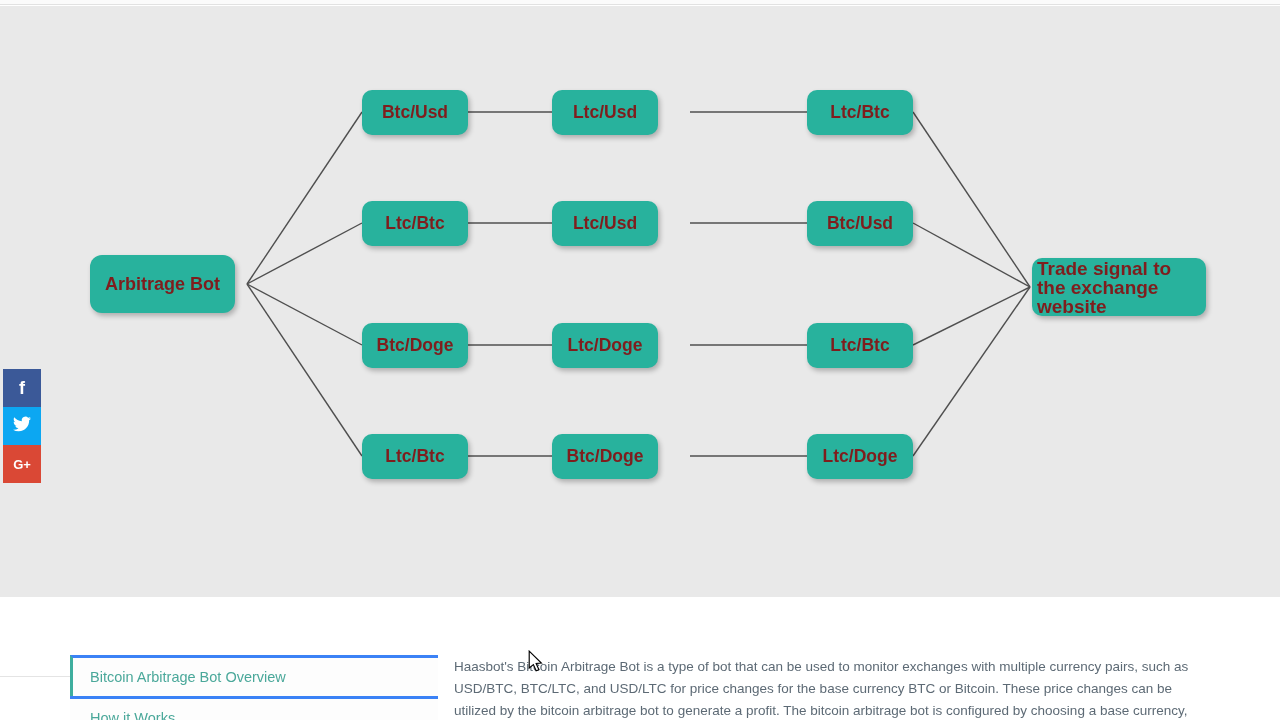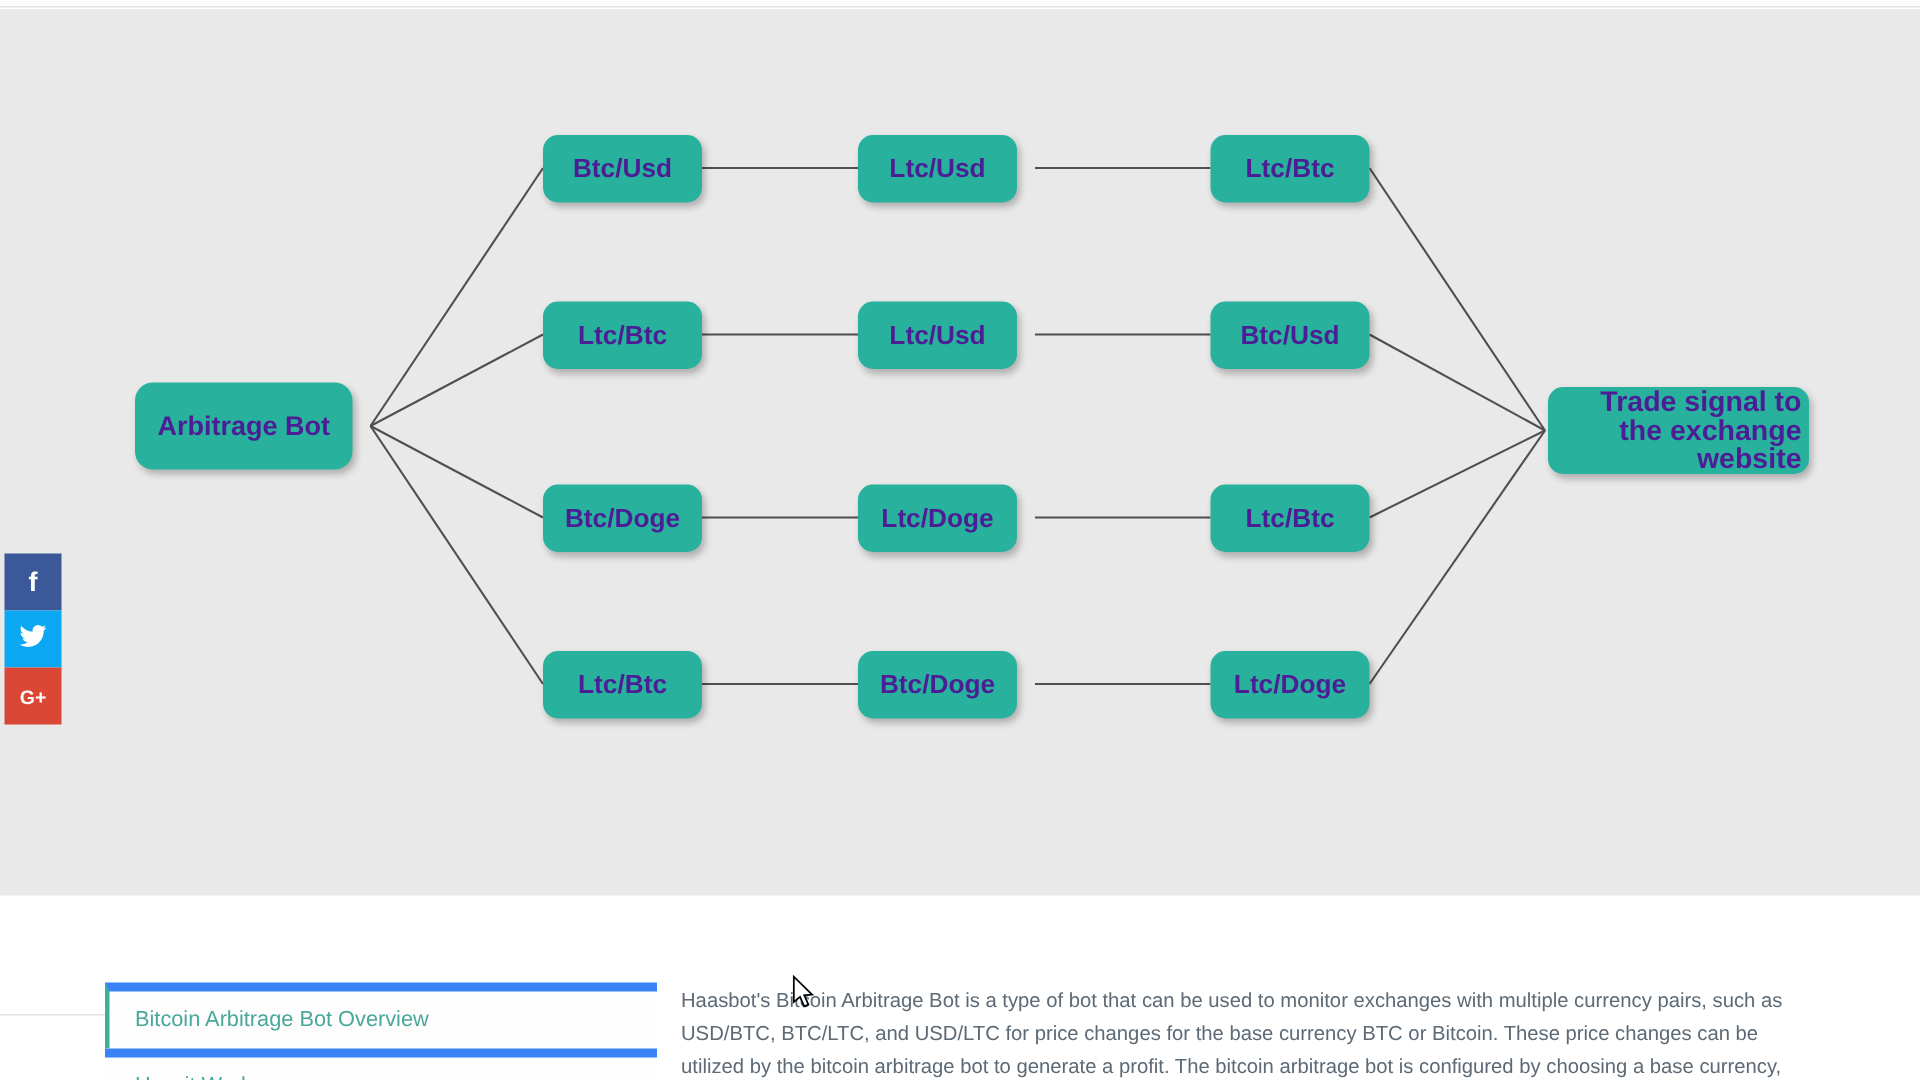--- a/index.html
+++ b/index.html
@@ -12,42 +12,42 @@
             background:#fbfbfb; border-bottom:1px solid #e2e2e2; }
 
   
   .canvas { position:absolute; left:0; top:6px; width:1280px; height:591px;
             background:#e9e9e9; }
 
   .edges { position:absolute; left:0; top:0; width:1280px; height:720px; }
   .edges line { stroke:#4f4f4f; stroke-width:1.4; }
 
   .node { position:absolute; display:flex; align-items:center; justify-content:center;
-          background:#28b29d; color:#4c1d95; font-weight:700; text-align:right;
+          background:#28b29d; color:#7f1d1d; font-weight:700; text-align:left;
           border-radius:10px; box-shadow:2px 3px 5px rgba(0,0,0,0.25); }
   .pnode { width:106px; height:45px; font-size:17.5px; }
-  .c0 { left:362px; } .c1 { left:572px; } .c2 { left:807px; }
+  .c0 { left:362px; } .c1 { left:552px; } .c2 { left:807px; }
   .r0 { top:90px; } .r1 { top:201px; } .r2 { top:323px; } .r3 { top:434px; }
   .src { left:90px; top:255px; width:145px; height:58px; font-size:18px; border-radius:12px; }
   .sink { left:1032px; top:258px; width:174px; height:58px; font-size:19px;
           line-height:19px; padding:0 5px; }
 
   
   .social { position:absolute; left:3px; top:369px; width:38px; }
   .sbtn { width:38px; height:38px; display:flex; align-items:center; justify-content:center;
           color:#ffffff; cursor:pointer; }
   .btn-fb { background:#3b5998; font-weight:700; font-size:18px; }
   .btn-tw { background:#0ca7f2; }
   .btn-gp { background:#da4835; font-weight:700; font-size:13px; }
 
   
   .left-rule { position:absolute; left:0; top:676px; width:70px; height:1px; background:#e4e4e4; }
   .sidenav { position:absolute; left:70px; top:655px; width:368px; }
   .nav-item { display:block; padding:11px 0 11px 20px; font-size:14.5px; color:#4aa89a;
-              border-top:6px solid #3b82f6; background:#fdfdfd; cursor:pointer; }
+              border-top:3px solid #3b82f6; background:#fdfdfd; cursor:pointer; }
   .nav-item.active { border-left:3px solid #3fae9e; padding-left:17px; }
 
   .article { position:absolute; left:454px; top:656px; width:748px;
              font-size:13.5px; line-height:22px; color:#5d6a75; }
 
   .cursor { position:absolute; left:527px; top:650px; }
 </style>
 </head>
 <body>
 

